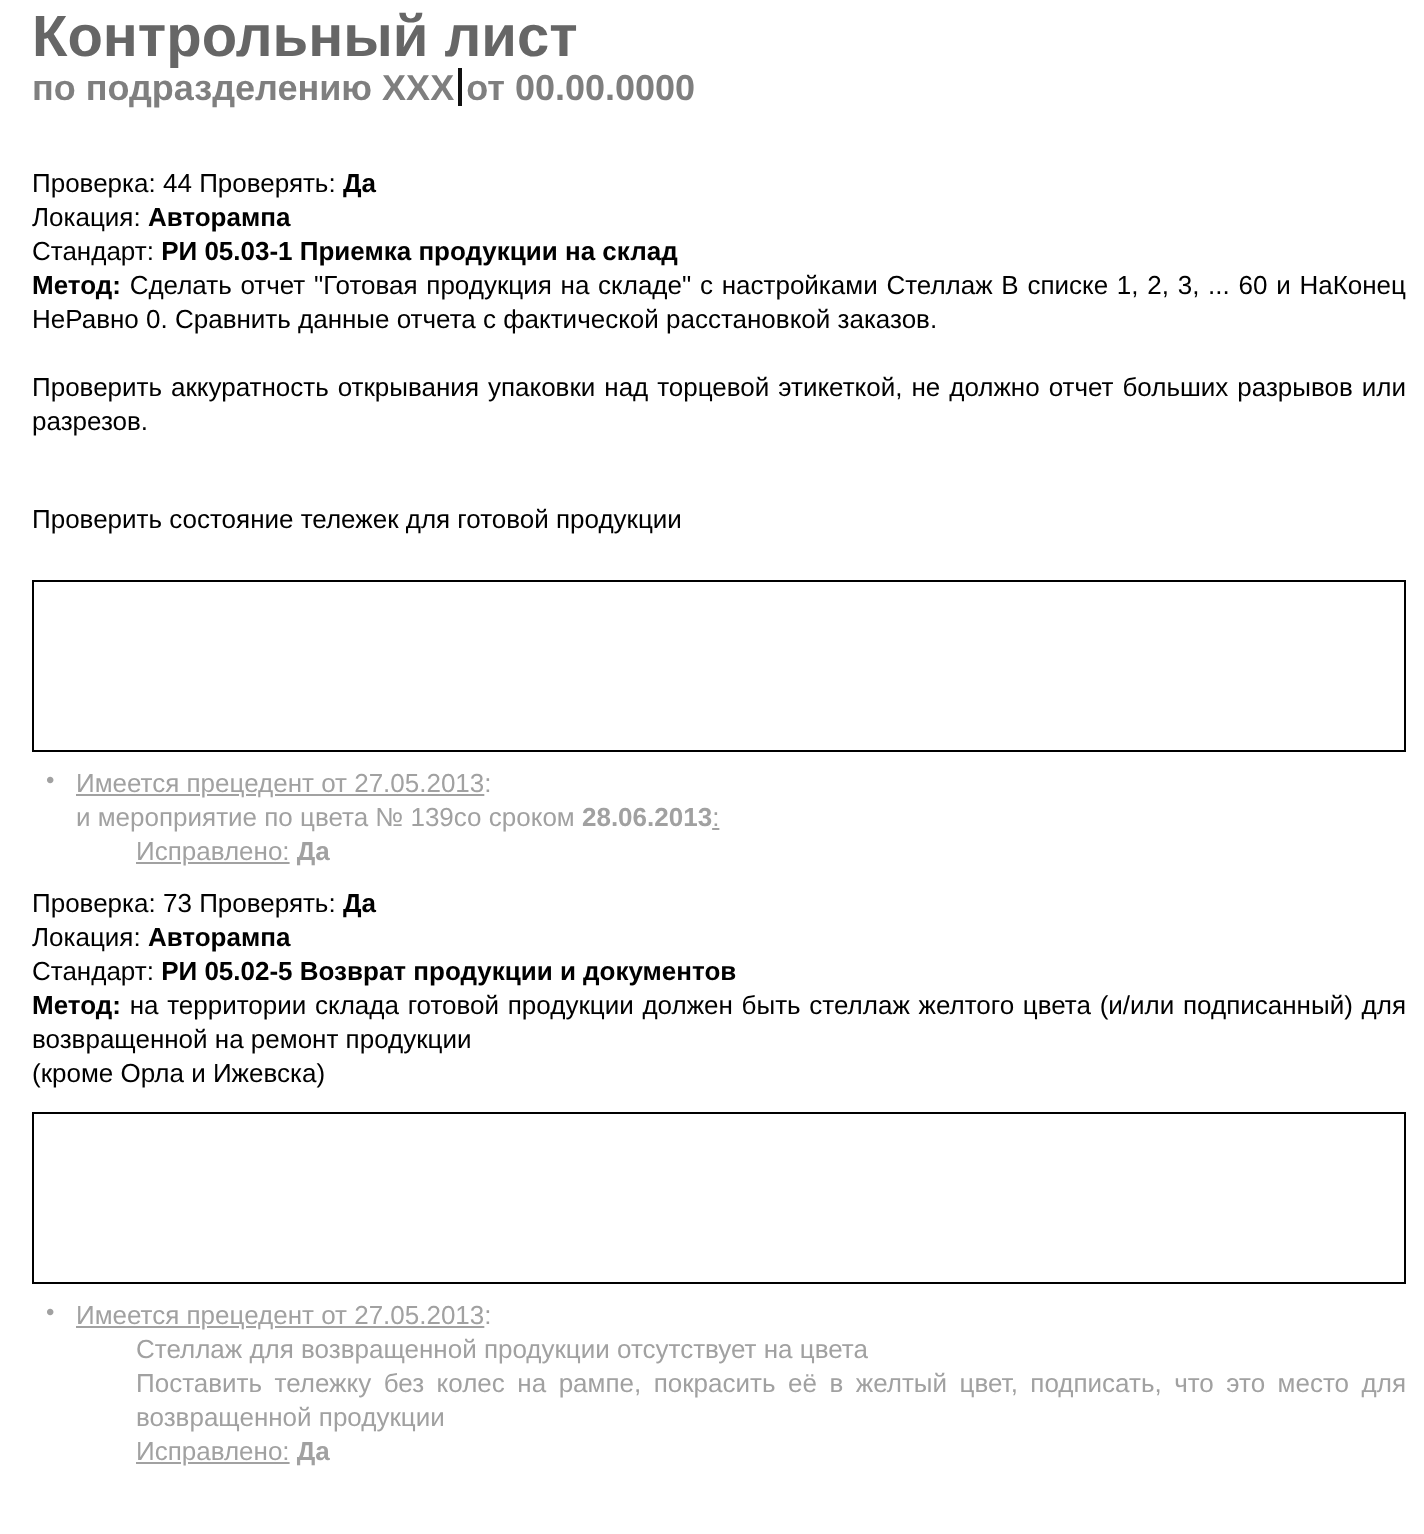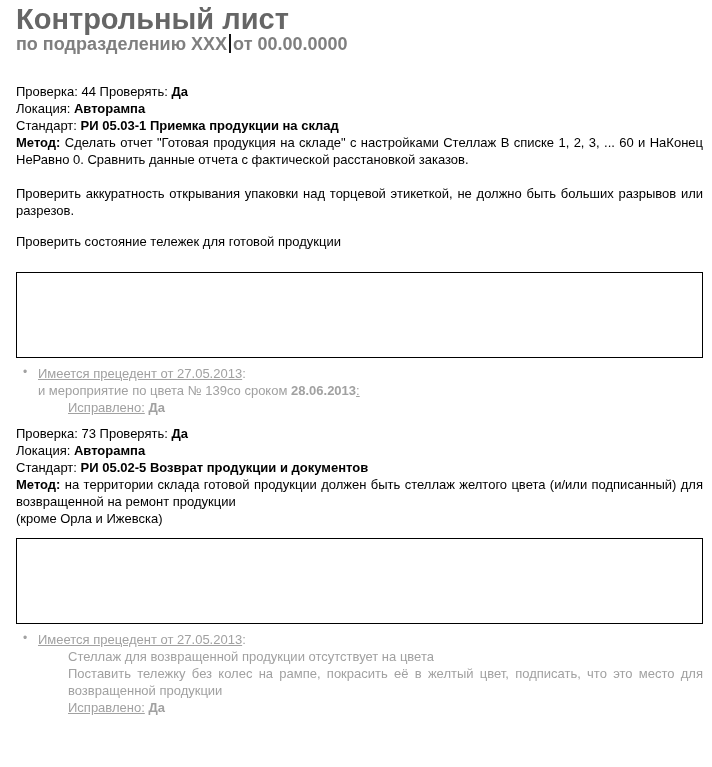--- a/index.html
+++ b/index.html
@@ -8,21 +8,21 @@
     font-size:13px;line-height:17px;color:#000;
     width:712px;box-sizing:border-box;padding:5px 9px 0 16px;
   }
   .title{font-size:29px;line-height:28px;font-weight:700;color:#666666;margin:0}
   .subtitle{font-size:18px;line-height:21px;font-weight:700;color:#7f7f7f;margin:1px 0 28px 0}
   .caret{display:inline-block;width:2px;height:19px;background:#111;vertical-align:-3px;margin:0 2px 0 2px}
   .line{white-space:normal}
   .b{font-weight:700}
   .just{text-align:justify}
   .para1{margin-top:17px}
-  .para2{margin-top:14px;margin-bottom:22px}
+  .para2{margin-top:32px;margin-bottom:22px}
   .box{border:1px solid #000;height:84px;margin:0 0 7px 0}
   .box-c2{margin-top:11px}
   .precedent{color:#a1a1a1}
   .prec-header{position:relative;padding-left:22px}
   .bullet{position:absolute;left:7px;top:-1px;font-size:12px;color:#a1a1a1}
   .u{text-decoration:underline}
   .prec-desc{margin-left:52px;text-align:justify}
   .prec-action{margin-left:22px}
   .prec-fixed{margin-left:52px}
   .check2{margin-top:9px}
@@ -47,21 +47,21 @@
       <span class="b">Авторампа</span>
     </div>
     <div class="line">
       <span>Стандарт:</span>
       <span class="b">РИ 05.03-1 Приемка продукции на склад</span>
     </div>
     <div class="just">
       <span class="b">Метод:</span>
       <span>Сделать отчет "Готовая продукция на складе" с настройками Стеллаж В списке 1, 2, 3, ... 60 и НаКонец НеРавно 0. Сравнить данные отчета с фактической расстановкой заказов.</span>
     </div>
-    <div class="just para1">Проверить аккуратность открывания упаковки над торцевой этикеткой, не должно быть больших разрывов или разрезов.</div>
+    <div class="just para1">Проверить аккуратность открывания упаковки над торцевой этикеткой, не должно отчет больших разрывов или разрезов.</div>
     <div class="para2">Проверить состояние тележек для готовой продукции</div>
 
     <div class="box"></div>
 
     <div class="precedent">
       <div class="prec-header"><span class="bullet">•</span><span class="u">Имеется прецедент от 27.05.2013</span><span>:</span></div>
       <div class="prec-action"><span>и мероприятие по цвета № 139со сроком </span><span class="b">28.06.2013</span><span class="u">:</span></div>
       <div class="prec-fixed">
         <span class="u">Исправлено:</span>
         <span class="b">Да</span>

